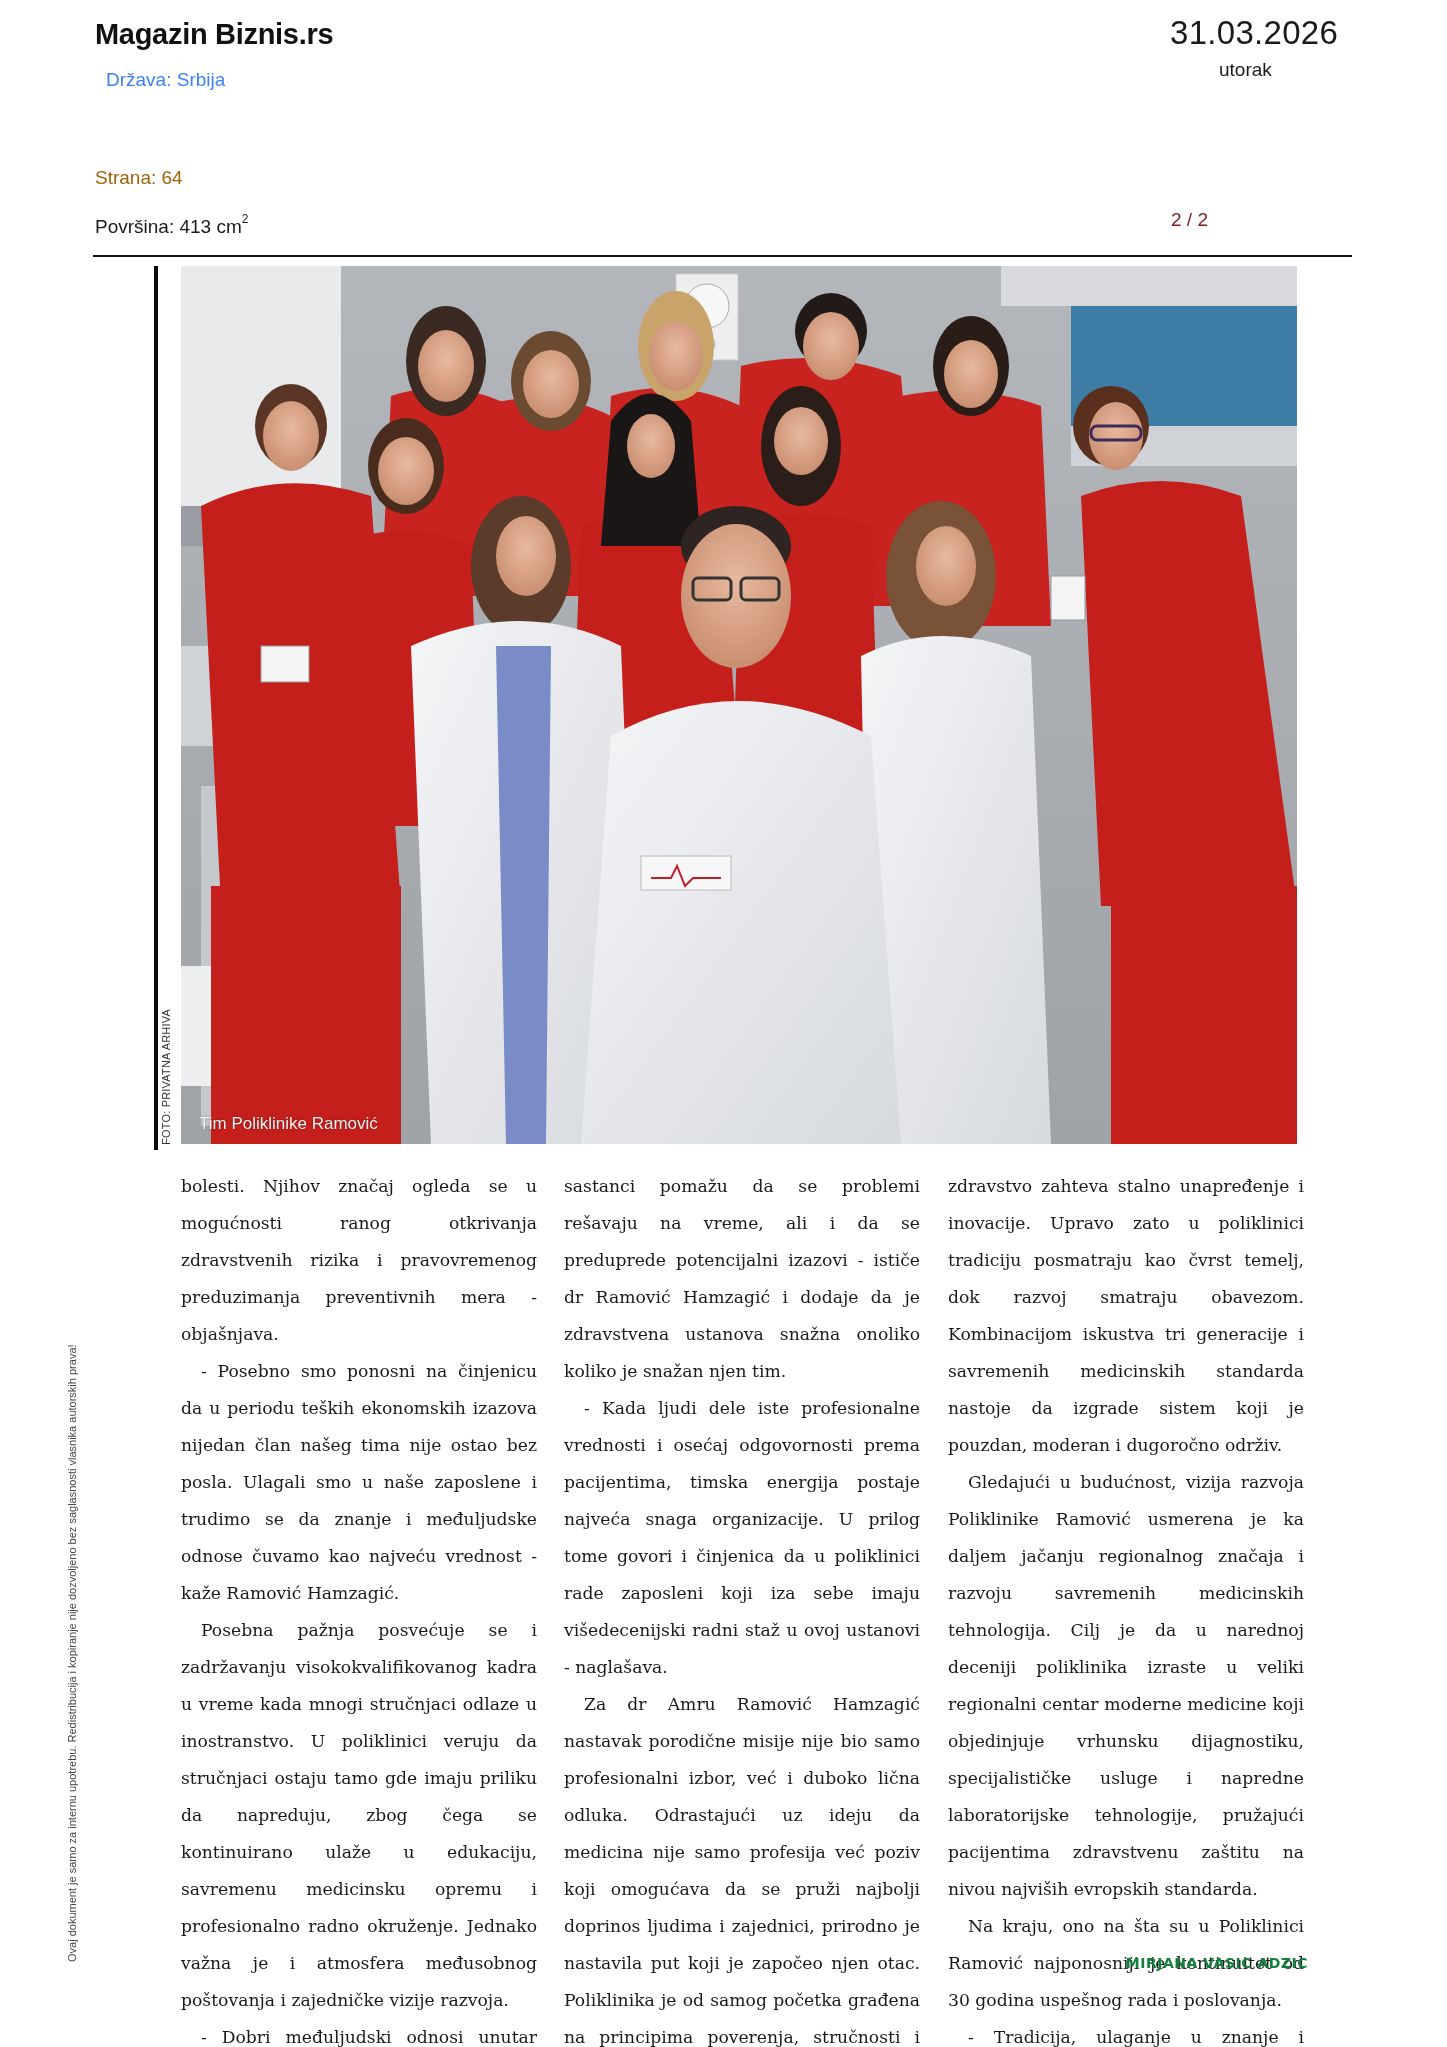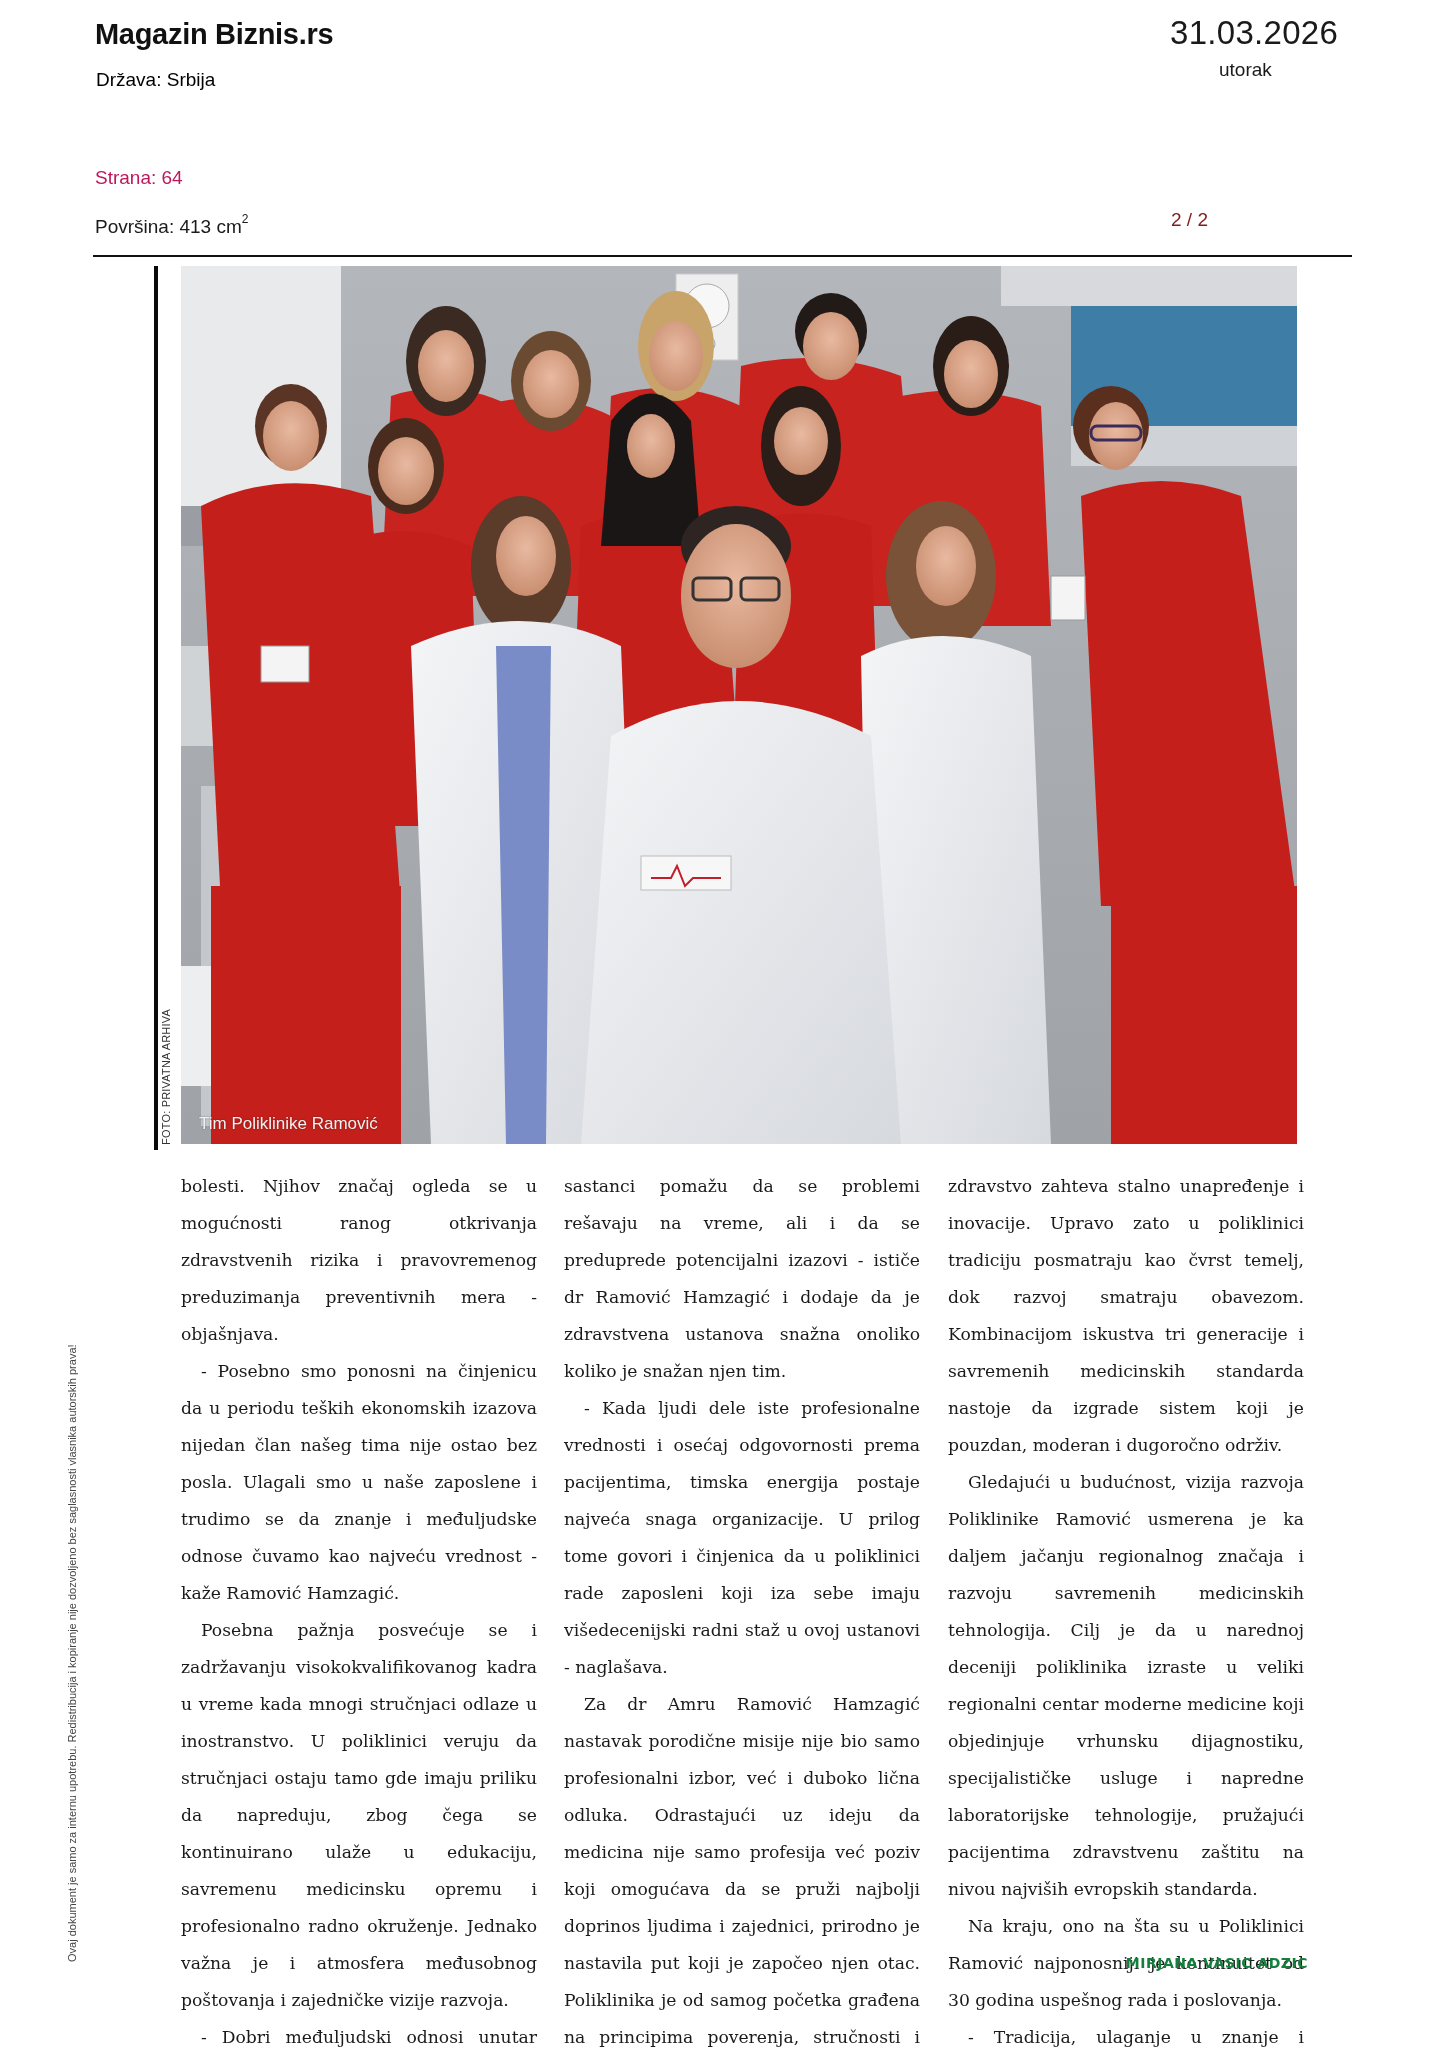--- a/index.html
+++ b/index.html
@@ -1,20 +1,20 @@
 <!DOCTYPE html>
 <html><head>
 <meta charset="utf-8">
 <style>
   html, body { margin:0; padding:0; background:#ffffff; }
   body { width:1447px; height:2047px; position:relative; overflow:hidden; font-family:"Liberation Sans", sans-serif; color:#111; }
   .abs { position:absolute; }
   .pub-title { left:95px; top:18px; font-size:29px; font-weight:bold; letter-spacing:-0.3px; color:#111; }
-  .country { left:96px; top:69px; font-size:19px; color:#000000; }
-  .page-no { left:95px; top:167px; font-size:19px; color:#be185d; }
+  .country { left:106px; top:69px; font-size:19px; color:#3b82f6; }
+  .page-no { left:95px; top:167px; font-size:19px; color:#a16207; }
   .area { left:95px; top:215px; font-size:19px; color:#1a1a1a; }
   .area sup { font-size:12px; position:relative; top:-3px; }
   .date { left:1170px; top:14px; font-size:33px; color:#1a1a1a; letter-spacing:0.3px; }
   .weekday { left:1171px; top:59px; font-size:19px; color:#1a1a1a;margin-left:48px; }
   .pager { left:1171px; top:209px; font-size:19px; color:#7f1d1d; }
   .rule { left:93px; top:255px; width:1259px; height:2px; background:#111; }
 
   .side-bar { left:154px; top:266px; width:4px; height:884px; background:#0a0a0a; }
   .credit { left:160px; top:1145px; transform-origin:0 0; transform:rotate(-90deg); font-size:11px; color:#333; letter-spacing:0.2px; white-space:nowrap; font-family:"Liberation Sans Narrow","Liberation Sans", sans-serif; }
 

